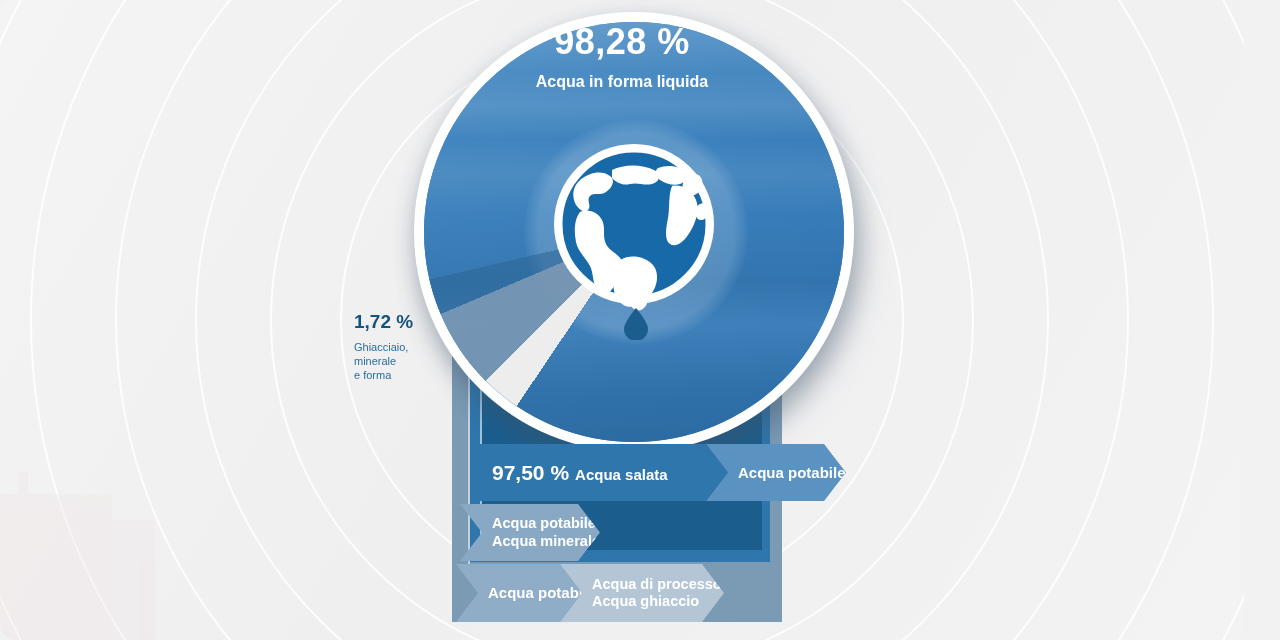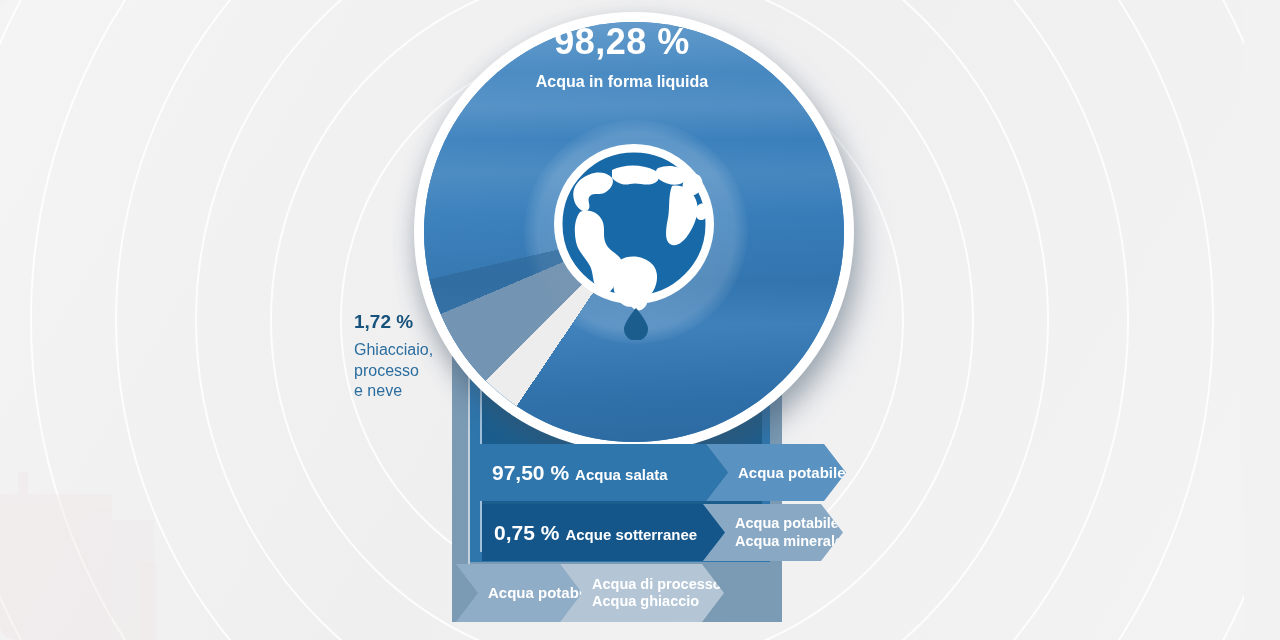--- a/index.html
+++ b/index.html
@@ -217,21 +217,21 @@
     color: #1b5e8e;
     line-height: 1.28;
   }
   .callout .pct {
     font-size: 19px;
     font-weight: 700;
     margin-bottom: 6px;
     color: #17527c;
   }
   .callout .sub {
-    font-size: 16px;
+    font-size: 11px;
     font-weight: 400;
     color: #2b6d9e;
   }
 
   
   .bars {
     position: absolute;
     left: 478px;
     top: 444px;
     z-index: 7;
@@ -351,45 +351,40 @@
       <path d="M84 158 C84 158 86 164 86 166 C86 168 82 168 82 166 C82 164 84 158 84 158 Z" fill="#ffffff"></path>
       <g>
         <path d="M86 168 C86 168 74 182 74 189 C74 195.6 79.4 201 86 201 C92.6 201 98 195.6 98 189 C98 182 86 168 86 168 Z" fill="#1b5e8e"></path>
       </g>
     </svg>
   </div>
 
   <div class="callout">
     <div class="pct">1,72 %</div>
     <div class="sub">Ghiacciaio,</div>
-    <div class="sub">processo</div>
-    <div class="sub">e neve</div>
+    <div class="sub">minerale</div>
+    <div class="sub">e forma</div>
   </div>
 
   <div class="bars">
 
     <div class="bar-row r1">
       <div class="seg s1 chev">
         <span class="txt">
           <span class="pct">97,50 %</span><span class="lbl">Acqua salata</span>
         </span>
       </div>
       <div class="seg s2 chev-in">
         <span class="txt">
           <span class="lbl">Acqua potabile</span>
         </span>
       </div>
     </div>
 
     <div class="bar-row r2">
-      <div class="seg s1 chev">
-        <span class="txt">
-          <span class="pct">0,75 %</span><span class="lbl">Acque sotterranee</span>
-        </span>
-      </div>
       <div class="seg s2 chev-in">
         <span class="txt multi">
           <div>Acqua potabile</div>
           <div>Acqua minerale</div>
         </span>
       </div>
     </div>
 
     <div class="bar-row r3">
       <div class="seg s2 chev-in">

